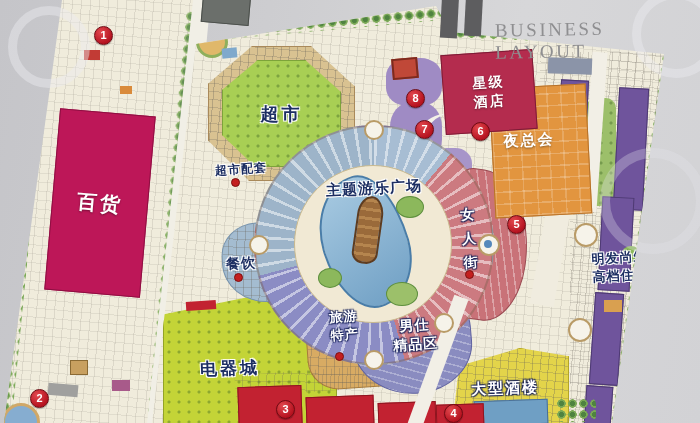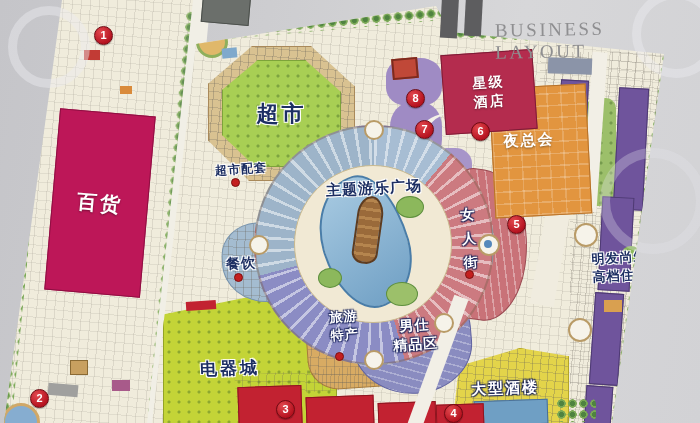--- a/index.html
+++ b/index.html
@@ -72,21 +72,21 @@
     <div class="abs trees" style="left:195px;top:18px;width:250px;height:13px;transform:rotate(-5deg);"></div>
     <div class="abs trees" style="left:455px;top:32px;width:215px;height:12px;transform:rotate(2.5deg);"></div>
     <div class="abs trees" style="left:636px;top:52px;width:13px;height:375px;transform:rotate(8deg);"></div>
     <div class="abs trees" style="left:160px;top:20px;width:12px;height:405px;transform:rotate(5.5deg);"></div>
 
     <div class="abs grid" style="left:208px;top:46px;width:145px;height:133px;background-color:#d9c291;border:1px solid #a9895a;
                 clip-path:polygon(30% 0,70% 0,100% 30%,100% 72%,68% 100%,28% 100%,0 70%,0 28%);z-index:5;"></div>
     <div class="abs dots" style="left:222px;top:60px;width:117px;height:105px;background-color:#a8cf54;border:1px solid #7da33a;
                 clip-path:polygon(30% 0,70% 0,100% 30%,100% 72%,68% 100%,28% 100%,0 70%,0 28%);z-index:6;
                 display:flex;align-items:center;justify-content:center;">
-      <span class="navy" style="font-size:22px;font-weight:bold;letter-spacing:3px;">超市</span>
+      <span class="navy" style="font-size:18px;font-weight:bold;letter-spacing:3px;">超市</span>
     </div>
     <div class="lbl navy" style="left:203px;top:161px;width:76px;font-size:12px;transform:rotate(-4deg);">超市配套</div>
     <div class="red-dot" style="left:231px;top:178px;"></div>
 
     <div class="abs" style="left:196px;top:26px;width:26px;height:26px;border-radius:50%;background:#e0b86a;
                 border:3px solid #8faf5c;z-index:5;"></div>
     <div class="abs" style="left:392px;top:58px;width:22px;height:17px;background:#c04838;border:2px solid #7d2a1e;
                 transform:rotate(-5deg);z-index:6;"></div>
     <div class="abs" style="left:222px;top:48px;width:15px;height:10px;background:#7fa9cc;transform:rotate(-5deg);z-index:6;"></div>
 

